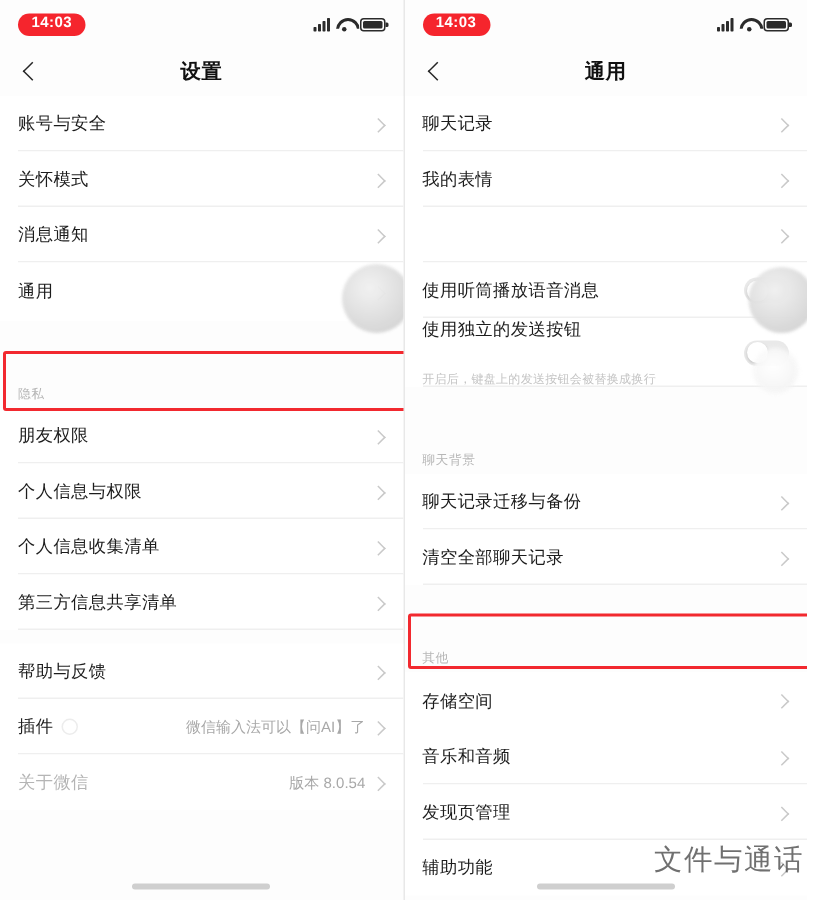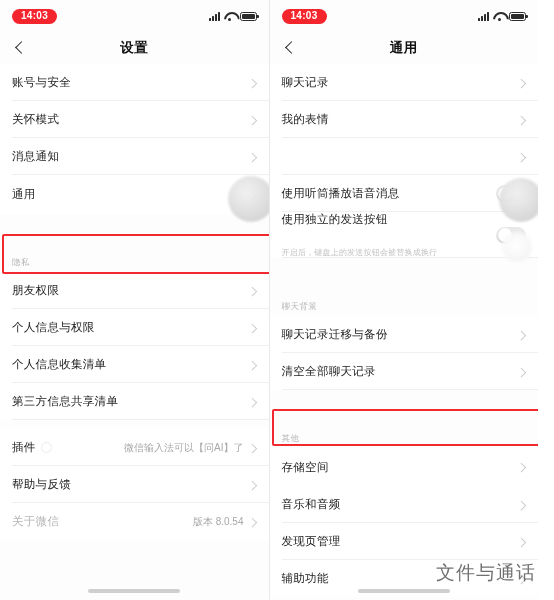--- a/index.html
+++ b/index.html
@@ -279,38 +279,38 @@
           </div>
         <div class="row-right">
             <span class="chev"></span>
           </div>
         <div class="sep"></div>
       </div>
 
       <div style="height:9px;"></div>
 
       <div class="row">
+        <div class="row-text">
+            <span class="row-label">帮助与反馈</span>
+          </div>
+        <div class="row-right">
+            <span class="chev"></span>
+          </div>
+        <div class="sep"></div>
+      </div>
+
+      <div class="row">
         <div class="row-text" style="flex-direction:row;align-items:center;">
           <span class="row-label">插件</span>
           <span class="badge-dot"></span>
         </div>
         <div class="row-right">
           <span class="row-value">微信输入法可以【问AI】了</span>
           <span class="chev"></span>
         </div>
-        <div class="sep"></div>
-      </div>
-
-      <div class="row">
-        <div class="row-text">
-            <span class="row-label">帮助与反馈</span>
-          </div>
-        <div class="row-right">
-            <span class="chev"></span>
-          </div>
         <div class="sep"></div>
       </div>
 
       <div class="row nosep">
         <div class="row-text">
             <span class="row-label muted">关于微信</span>
           </div>
         <div class="row-right">
           <span class="row-value">版本 8.0.54</span>
           <span class="chev"></span>

